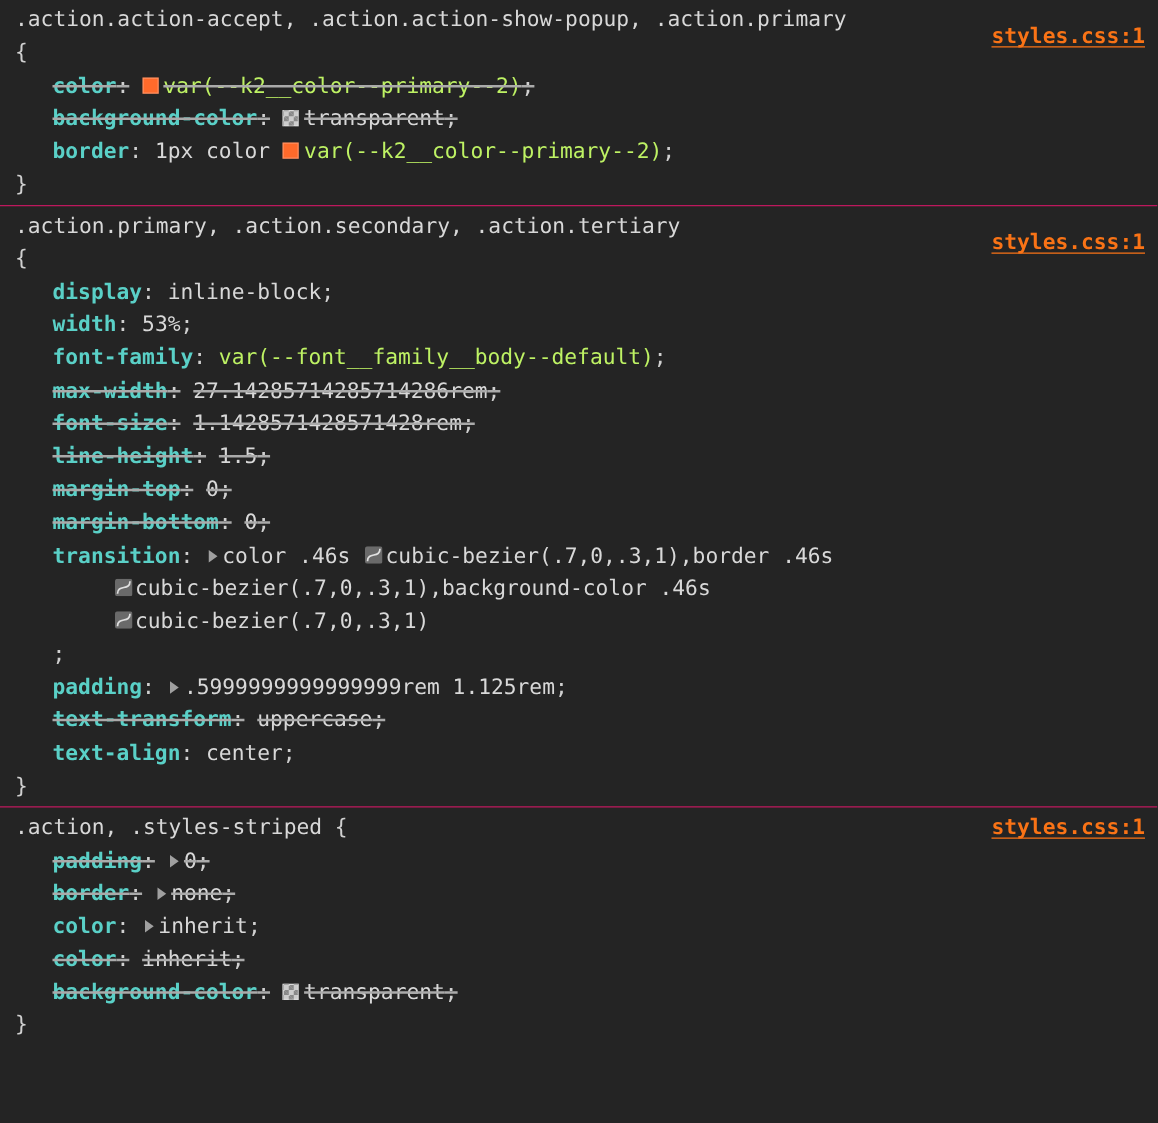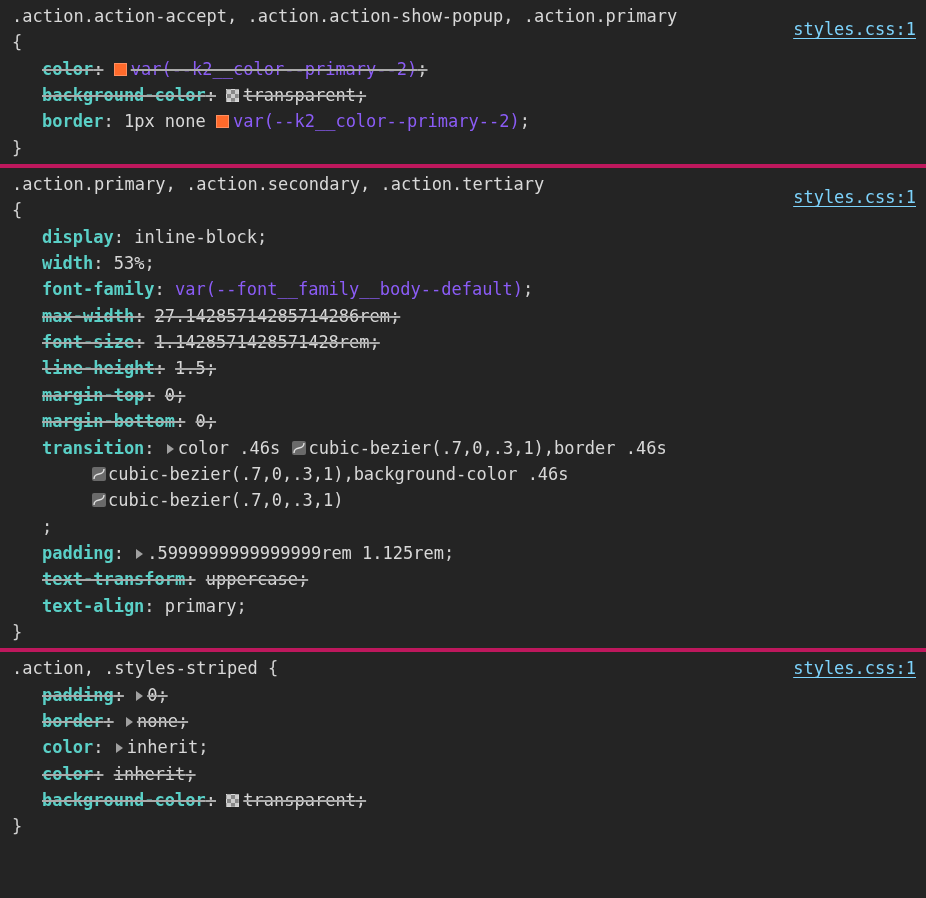--- a/index.html
+++ b/index.html
@@ -7,60 +7,61 @@
     margin: 0;
     background: #242424;
     font-family: "SF Mono", Menlo, Consolas, monospace;
     font-size: 17px;
     color: #d8d8d8;
     width: 926px;
     line-height: 1.55;
   }
   .rule {
     padding: 3px 10px 3px 12px;
-    border-top: 4px solid #be185d;
+    border-top: 1px solid #be185d;
   }
   .rule:first-child { border-top: none; }
   .rule-header {
     display: flex;
     justify-content: space-between;
     align-items: center;
   }
   .selector {
     color: #d8d8d8;
     white-space: pre-wrap;
     flex: 1;
     min-width: 0;
   }
   .source-link {
-    color: #7dd3fc;
+    color: #f97316;
     text-decoration: underline;
     text-underline-offset: 3px;
     white-space: nowrap;
     margin-left: 20px;
+    font-weight: bold;
   }
   .decls {
     padding-left: 30px;
   }
   .decl {
     display: block;
   }
   .decl.over .prop,
   .decl.over .colon,
   .decl.over .val,
   .decl.over .semi,
   .decl.over .swatch {
     text-decoration: line-through;
     text-decoration-thickness: 1.5px;
     text-decoration-color: #aaa;
   }
   .prop { color: #5ad0c7; font-weight: bold; }
   .colon { color: #d0d0d0; }
   .val { color: #d8d8d8; }
-  .val .varfunc { color: #8b5cf6; }
+  .val .varfunc { color: #bef264; }
   .semi { color: #d0d0d0; }
   .brace { color: #d0d0d0; }
   .swatch {
     display: inline-block;
     width: 13px;
     height: 13px;
     margin-right: 4px;
     vertical-align: -1px;
     border: 1px solid rgba(255,255,255,0.25);
   }
@@ -98,21 +99,21 @@
 
 <div id="root">
     <div class="rule">
       <div class="rule-header">
         <div class="selector">.action.action-accept, .action.action-show-popup, .action.primary<br><span class="brace punct">{</span></div>
         <a class="source-link">styles.css:1</a>
       </div>
       <div class="decls">
         <div class="decl over"><span class="prop">color</span><span class="colon">:</span> <span class="val"><span class="swatch" style="background:#ff6a2b;"></span><span class="varfunc">var(--k2__color--primary--2)</span></span><span class="semi">;</span></div>
         <div class="decl over"><span class="prop">background-color</span><span class="colon">:</span> <span class="val"><span class="swatch trans"></span><span class="">transparent</span></span><span class="semi">;</span></div>
-        <div class="decl"><span class="prop">border</span><span class="colon">:</span> <span class="val"><span class="">1px none </span><span class="swatch" style="background:#ff6a2b;"></span><span class="varfunc">var(--k2__color--primary--2)</span></span><span class="semi">;</span></div>
+        <div class="decl"><span class="prop">border</span><span class="colon">:</span> <span class="val"><span class="">1px color </span><span class="swatch" style="background:#ff6a2b;"></span><span class="varfunc">var(--k2__color--primary--2)</span></span><span class="semi">;</span></div>
       </div>
       <div class="brace punct">}</div>
     </div>
     <div class="rule">
       <div class="rule-header">
         <div class="selector">.action.primary, .action.secondary, .action.tertiary<br><span class="brace punct">{</span></div>
         <a class="source-link">styles.css:1</a>
       </div>
       <div class="decls">
         <div class="decl"><span class="prop">display</span><span class="colon">:</span> <span class="val"><span class="">inline-block</span></span><span class="semi">;</span></div>
@@ -128,21 +129,21 @@
               <path d="M2 12 C 2 4, 12 10, 12 2" stroke="#e0e0e0" stroke-width="1.4" fill="none"></path>
             </svg><span class="">cubic-bezier(.7,0,.3,1),border .46s</span></span><span class="cont-indent val"><svg class="curve-icon" viewBox="0 0 14 14">
               <rect x="0" y="0" width="14" height="14" rx="2" fill="#6a6a6a"></rect>
               <path d="M2 12 C 2 4, 12 10, 12 2" stroke="#e0e0e0" stroke-width="1.4" fill="none"></path>
             </svg><span class="">cubic-bezier(.7,0,.3,1),background-color .46s</span></span><span class="cont-indent val"><svg class="curve-icon" viewBox="0 0 14 14">
               <rect x="0" y="0" width="14" height="14" rx="2" fill="#6a6a6a"></rect>
               <path d="M2 12 C 2 4, 12 10, 12 2" stroke="#e0e0e0" stroke-width="1.4" fill="none"></path>
             </svg><span class="">cubic-bezier(.7,0,.3,1)</span></span><span class="semi">;</span></div>
         <div class="decl"><span class="prop">padding</span><span class="colon">:</span> <span class="val"><span class="expand-tri"></span><span class="">.5999999999999999rem 1.125rem</span></span><span class="semi">;</span></div>
         <div class="decl over"><span class="prop">text-transform</span><span class="colon">:</span> <span class="val"><span class="">uppercase</span></span><span class="semi">;</span></div>
-        <div class="decl"><span class="prop">text-align</span><span class="colon">:</span> <span class="val"><span class="">primary</span></span><span class="semi">;</span></div>
+        <div class="decl"><span class="prop">text-align</span><span class="colon">:</span> <span class="val"><span class="">center</span></span><span class="semi">;</span></div>
       </div>
       <div class="brace punct">}</div>
     </div>
     <div class="rule">
       <div class="rule-header">
         <div class="selector">.action, .styles-striped <span class="brace punct">{</span></div>
         <a class="source-link">styles.css:1</a>
       </div>
       <div class="decls">
         <div class="decl over"><span class="prop">padding</span><span class="colon">:</span> <span class="val"><span class="expand-tri"></span><span class="">0</span></span><span class="semi">;</span></div>

